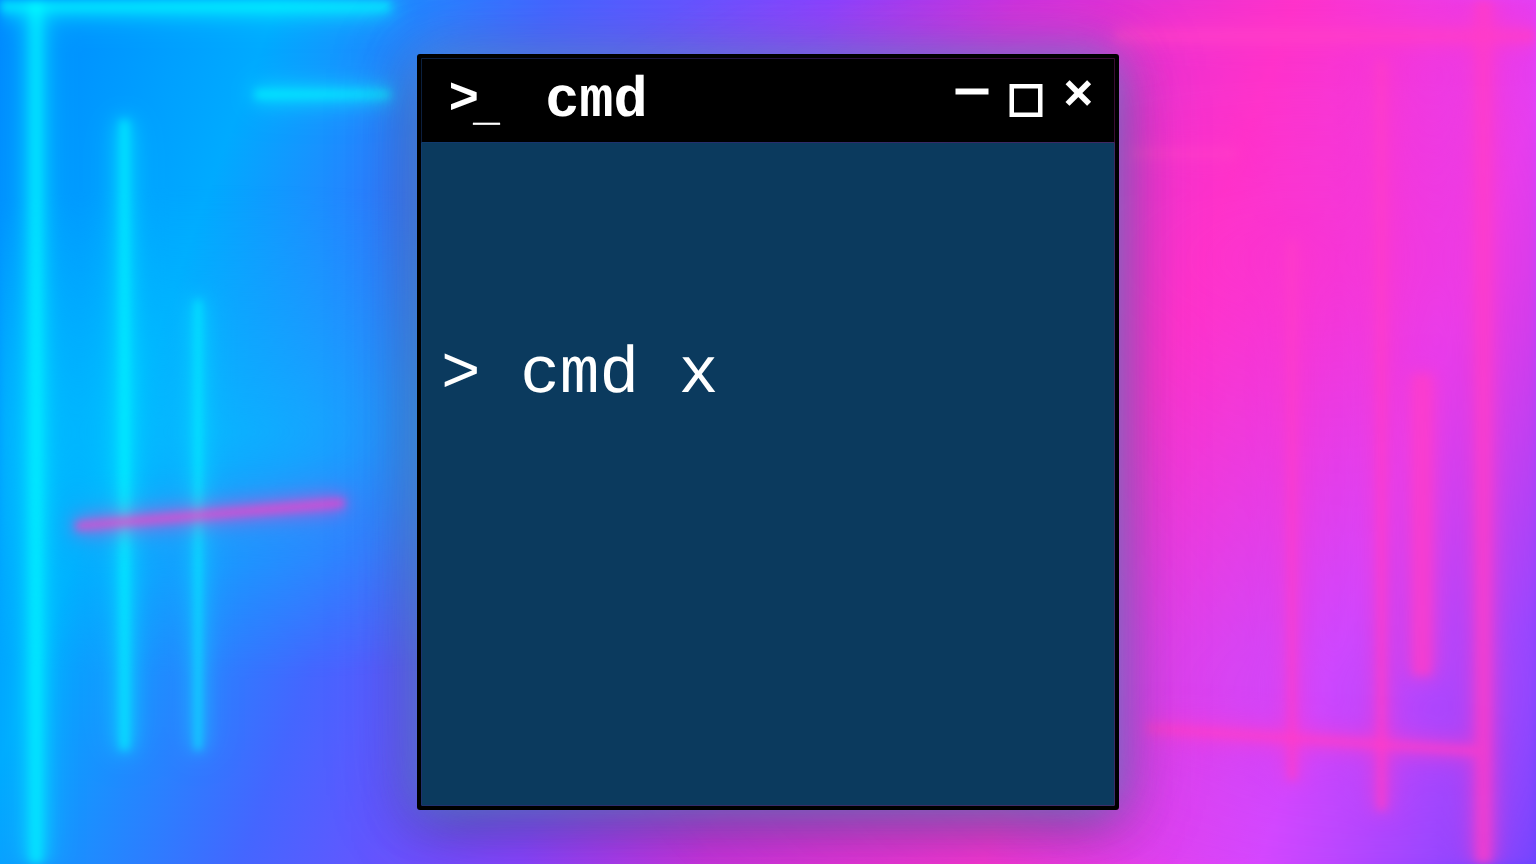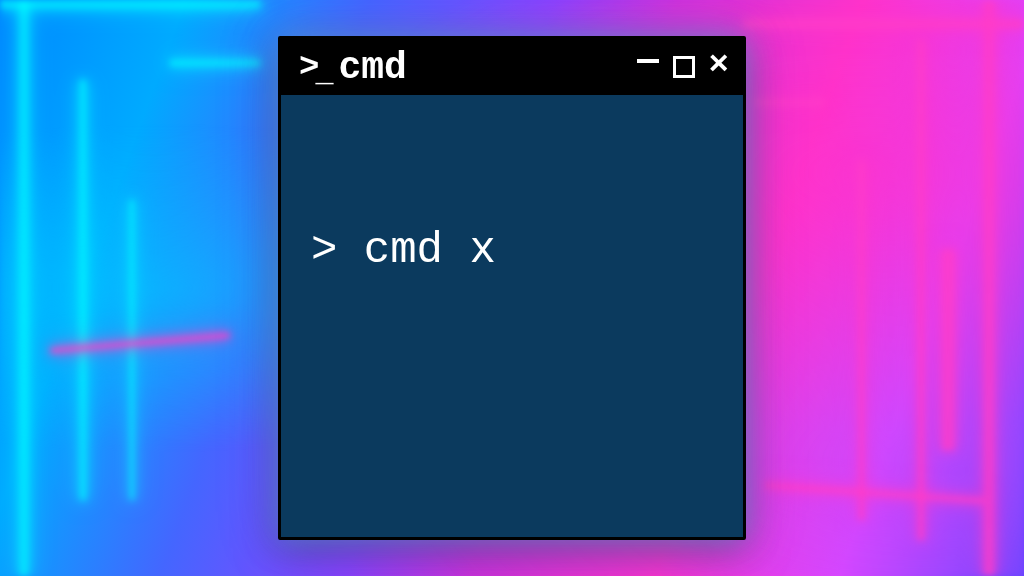--- a/index.html
+++ b/index.html
@@ -112,21 +112,21 @@
       font-size: 34px;
     }
     .titlebar-icon .underscore {
       font-size: 30px;
       margin-left: -4px;
       transform: translateY(6px);
       display: inline-block;
     }
     
     .titlebar-title {
-      margin-left: 3px;
+      margin-left: 28px;
       flex: 1;
       font-family: 'Consolas', 'Courier New', monospace;
     }
     
     .window-controls {
       display: flex;
       align-items: center;
       gap: 14px;
       font-size: 30px;
       font-weight: normal;
@@ -152,21 +152,21 @@
     .ctrl.close {
       font-size: 34px;
       font-weight: bold;
       transform: translateY(-2px);
     }
     
     .terminal-body {
       flex: 1;
       background: #0b3a5e;
       color: #ffffff;
-      padding: 18px 30px;
+      padding: 18px 13px;
       font-size: 44px;
       line-height: 1.25;
       font-family: 'Consolas', 'Courier New', monospace;
       letter-spacing: 0px;
       white-space: pre-wrap;
       word-break: break-word;
     }
     
     .prompt-line {
       display: block;

